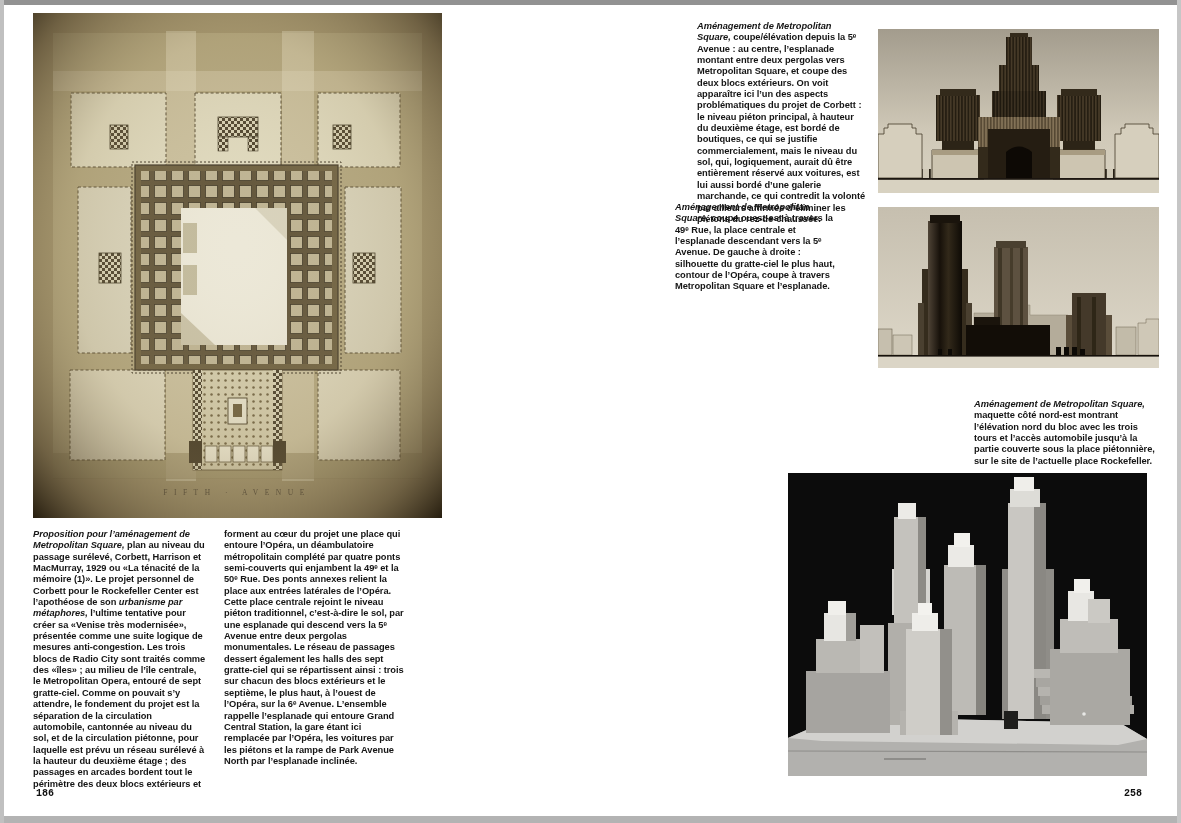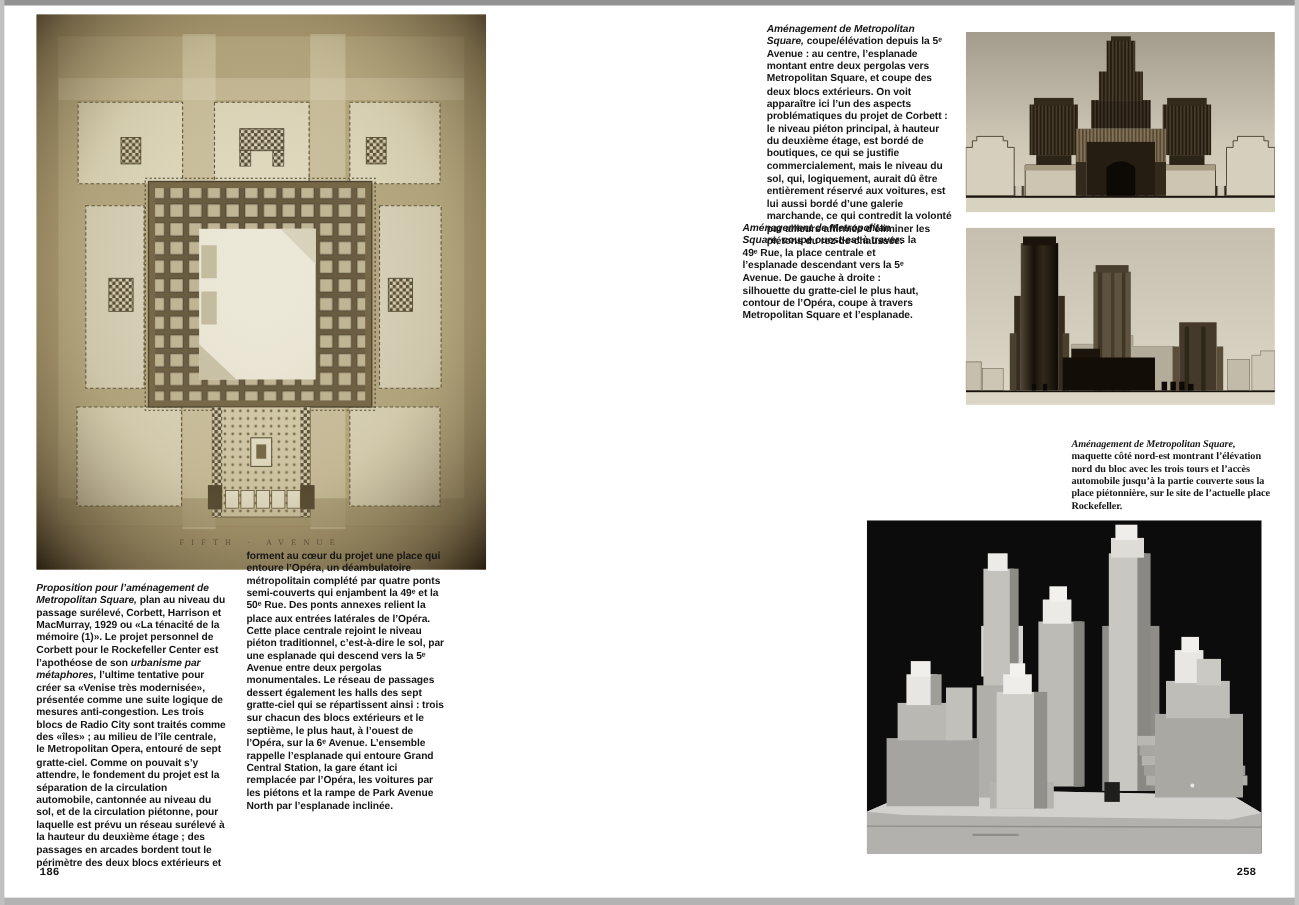--- a/index.html
+++ b/index.html
@@ -111,21 +111,21 @@
 
       <text x="204" y="482" text-anchor="middle" font-family="Liberation Serif, serif" font-size="7.5" letter-spacing="6.5" fill="#4a4030">FIFTH · AVENUE</text>
 
       <rect x="0" y="0" width="409" height="505" fill="url(#pvig)"></rect>
     </svg>
   </figure>
 
   <div class="cap" style="left:33px;top:529px;width:173px;">
     <span class="it">Proposition pour l’aménagement de Metropolitan Square,</span><span> plan au niveau du passage surélevé, Corbett, Harrison et MacMurray, 1929 ou «La ténacité de la mémoire (1)». Le projet personnel de Corbett pour le Rockefeller Center est l’apothéose de son </span><span class="it">urbanisme par métaphores,</span><span> l’ultime tentative pour créer sa «Venise très modernisée», présentée comme une suite logique de mesures anti-congestion. Les trois blocs de Radio City sont traités comme des «îles» ; au milieu de l’île centrale, le Metropolitan Opera, entouré de sept gratte-ciel. Comme on pouvait s’y attendre, le fondement du projet est la séparation de la circulation automobile, cantonnée au niveau du sol, et de la circulation piétonne, pour laquelle est prévu un réseau surélevé à la hauteur du deuxième étage ; des passages en arcades bordent tout le périmètre des deux blocs extérieurs et</span>
   </div>
-  <div class="cap" style="left:224px;top:500px;width:181px;">
+  <div class="cap" style="left:224px;top:529px;width:181px;">
     <span>forment au cœur du projet une place qui entoure l’Opéra, un déambulatoire métropolitain complété par quatre ponts semi-couverts qui enjambent la 49ᵉ et la 50ᵉ Rue. Des ponts annexes relient la place aux entrées latérales de l’Opéra. Cette place centrale rejoint le niveau piéton traditionnel, c’est-à-dire le sol, par une esplanade qui descend vers la 5ᵉ Avenue entre deux pergolas monumentales. Le réseau de passages dessert également les halls des sept gratte-ciel qui se répartissent ainsi : trois sur chacun des blocs extérieurs et le septième, le plus haut, à l’ouest de l’Opéra, sur la 6ᵉ Avenue. L’ensemble rappelle l’esplanade qui entoure Grand Central Station, la gare étant ici remplacée par l’Opéra, les voitures par les piétons et la rampe de Park Avenue North par l’esplanade inclinée.</span>
   </div>
 
   <div class="pagenum" style="left:36px;top:788px;">186</div>
 
   <div class="cap" style="left:697px;top:21px;width:170px;">
     <span class="it">Aménagement de Metropolitan Square,</span><span> coupe/élévation depuis la 5ᵉ Avenue : au centre, l’esplanade montant entre deux pergolas vers Metropolitan Square, et coupe des deux blocs extérieurs. On voit apparaître ici l’un des aspects problématiques du projet de Corbett : le niveau piéton principal, à hauteur du deuxième étage, est bordé de boutiques, ce qui se justifie commercialement, mais le niveau du sol, qui, logiquement, aurait dû être entièrement réservé aux voitures, est lui aussi bordé d’une galerie marchande, ce qui contredit la volonté par ailleurs affirmée d’éliminer les piétons du rez-de-chaussée.</span>
   </div>
 
   <div class="cap" style="left:675px;top:202px;width:170px;">
@@ -236,21 +236,21 @@
           <rect x="202" y="142" width="5" height="6"></rect>
         <rect x="60" y="142" width="4" height="6"></rect>
           <rect x="70" y="142" width="4" height="6"></rect>
       </g>
 
       <rect x="0" y="148" width="281" height="1.6" fill="#15100a"></rect>
       <rect x="0" y="150" width="281" height="11" fill="#dbd5c6"></rect>
     </svg>
   </figure>
 
-  <div class="cap" style="left:974px;top:399px;width:188px;font-family:Liberation Serif, serif;">
+  <div class="cap" style="left:974px;top:399px;width:188px;">
     <span class="it">Aménagement de Metropolitan Square,</span><span> maquette côté nord-est montrant l’élévation nord du bloc avec les trois tours et l’accès automobile jusqu’à la partie couverte sous la place piétonnière, sur le site de l’actuelle place Rockefeller.</span>
   </div>
 
   <figure class="fig" style="left:788px;top:473px;">
     <svg width="359" height="303" viewBox="0 0 359 303" xmlns="http://www.w3.org/2000/svg">
       <rect x="0" y="0" width="359" height="303" fill="#0c0c0c"></rect>
 
       <polygon points="0,265 48,244 332,250 359,266 359,303 0,303" fill="#b2b1ae"></polygon>
       <polygon points="0,265 48,244 332,250 359,266 330,272 34,268" fill="#d2d1ce"></polygon>
       <path d="M0,278 L359,279" stroke="#8f8e8b" stroke-width="1.2" fill="none"></path>

